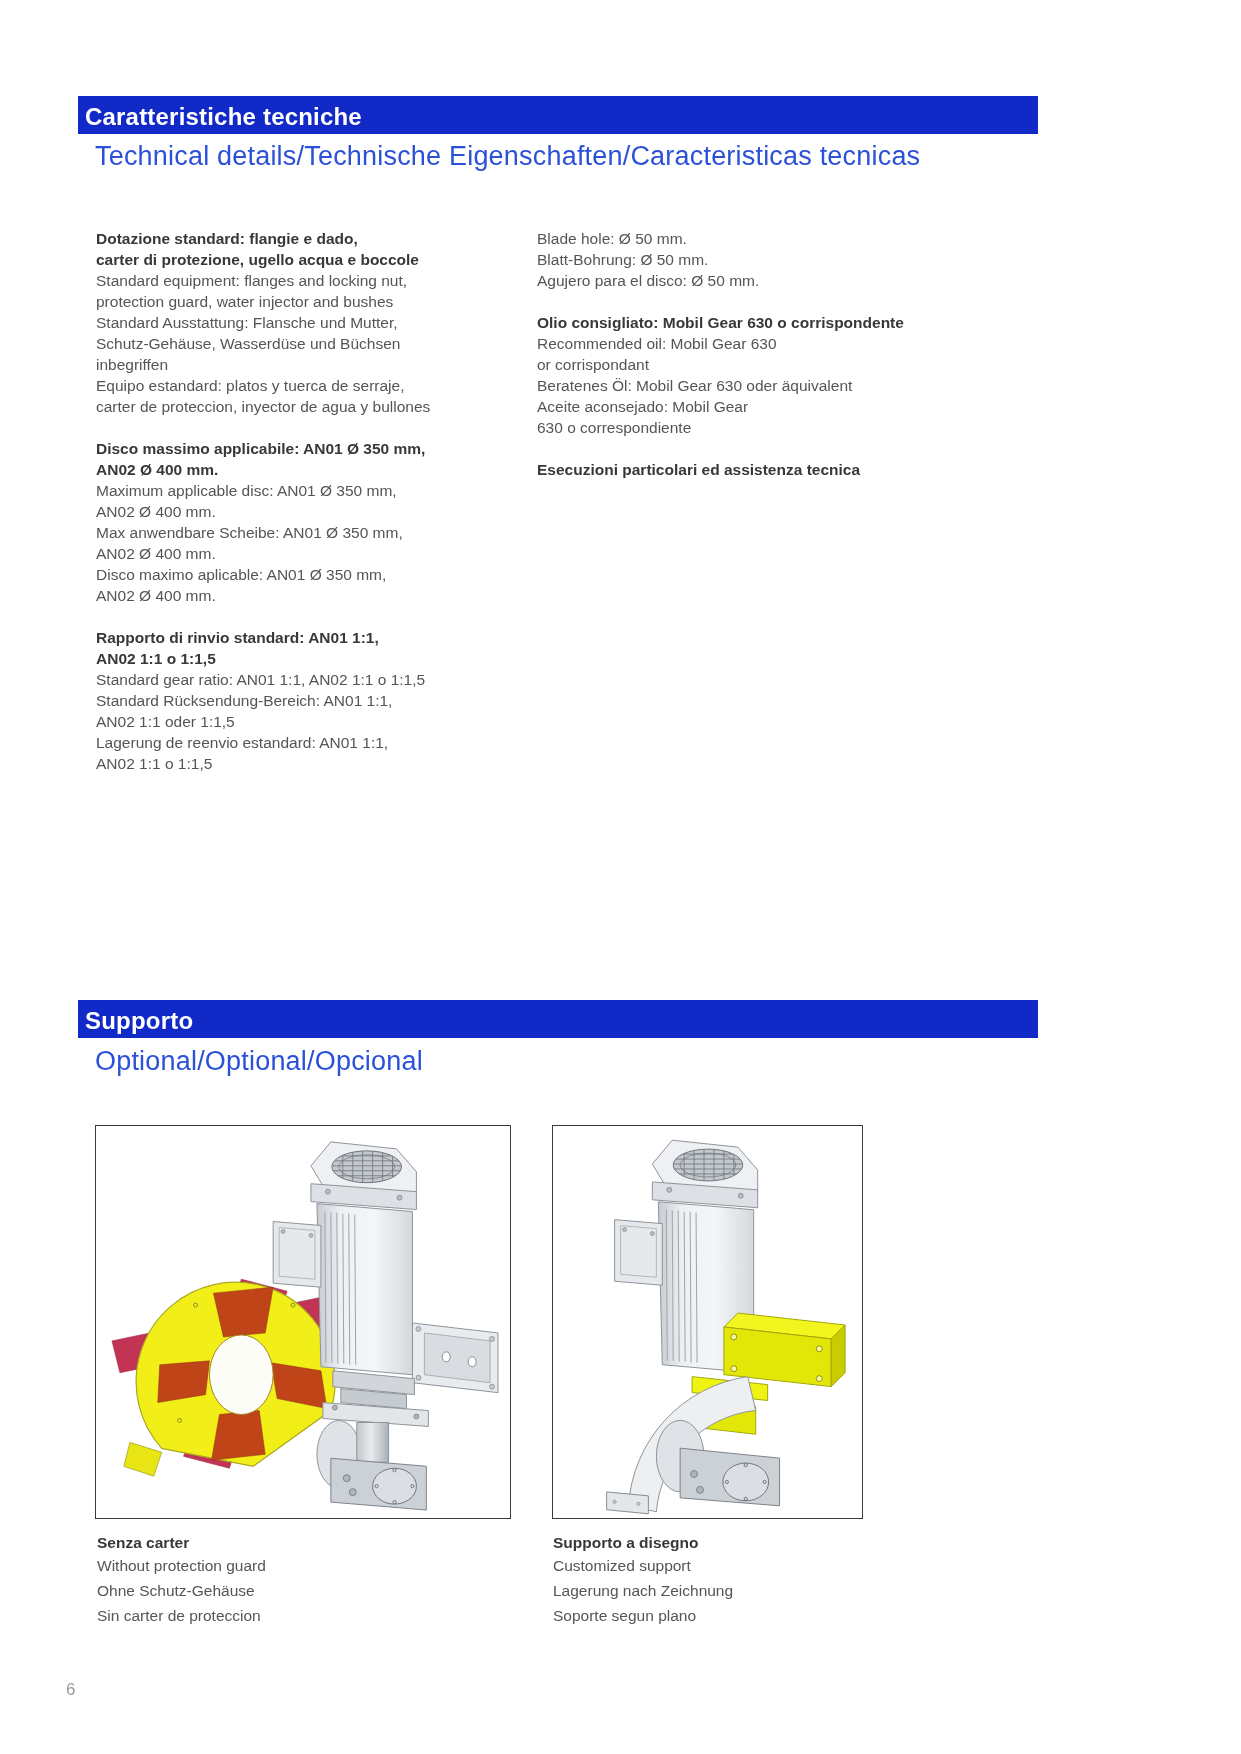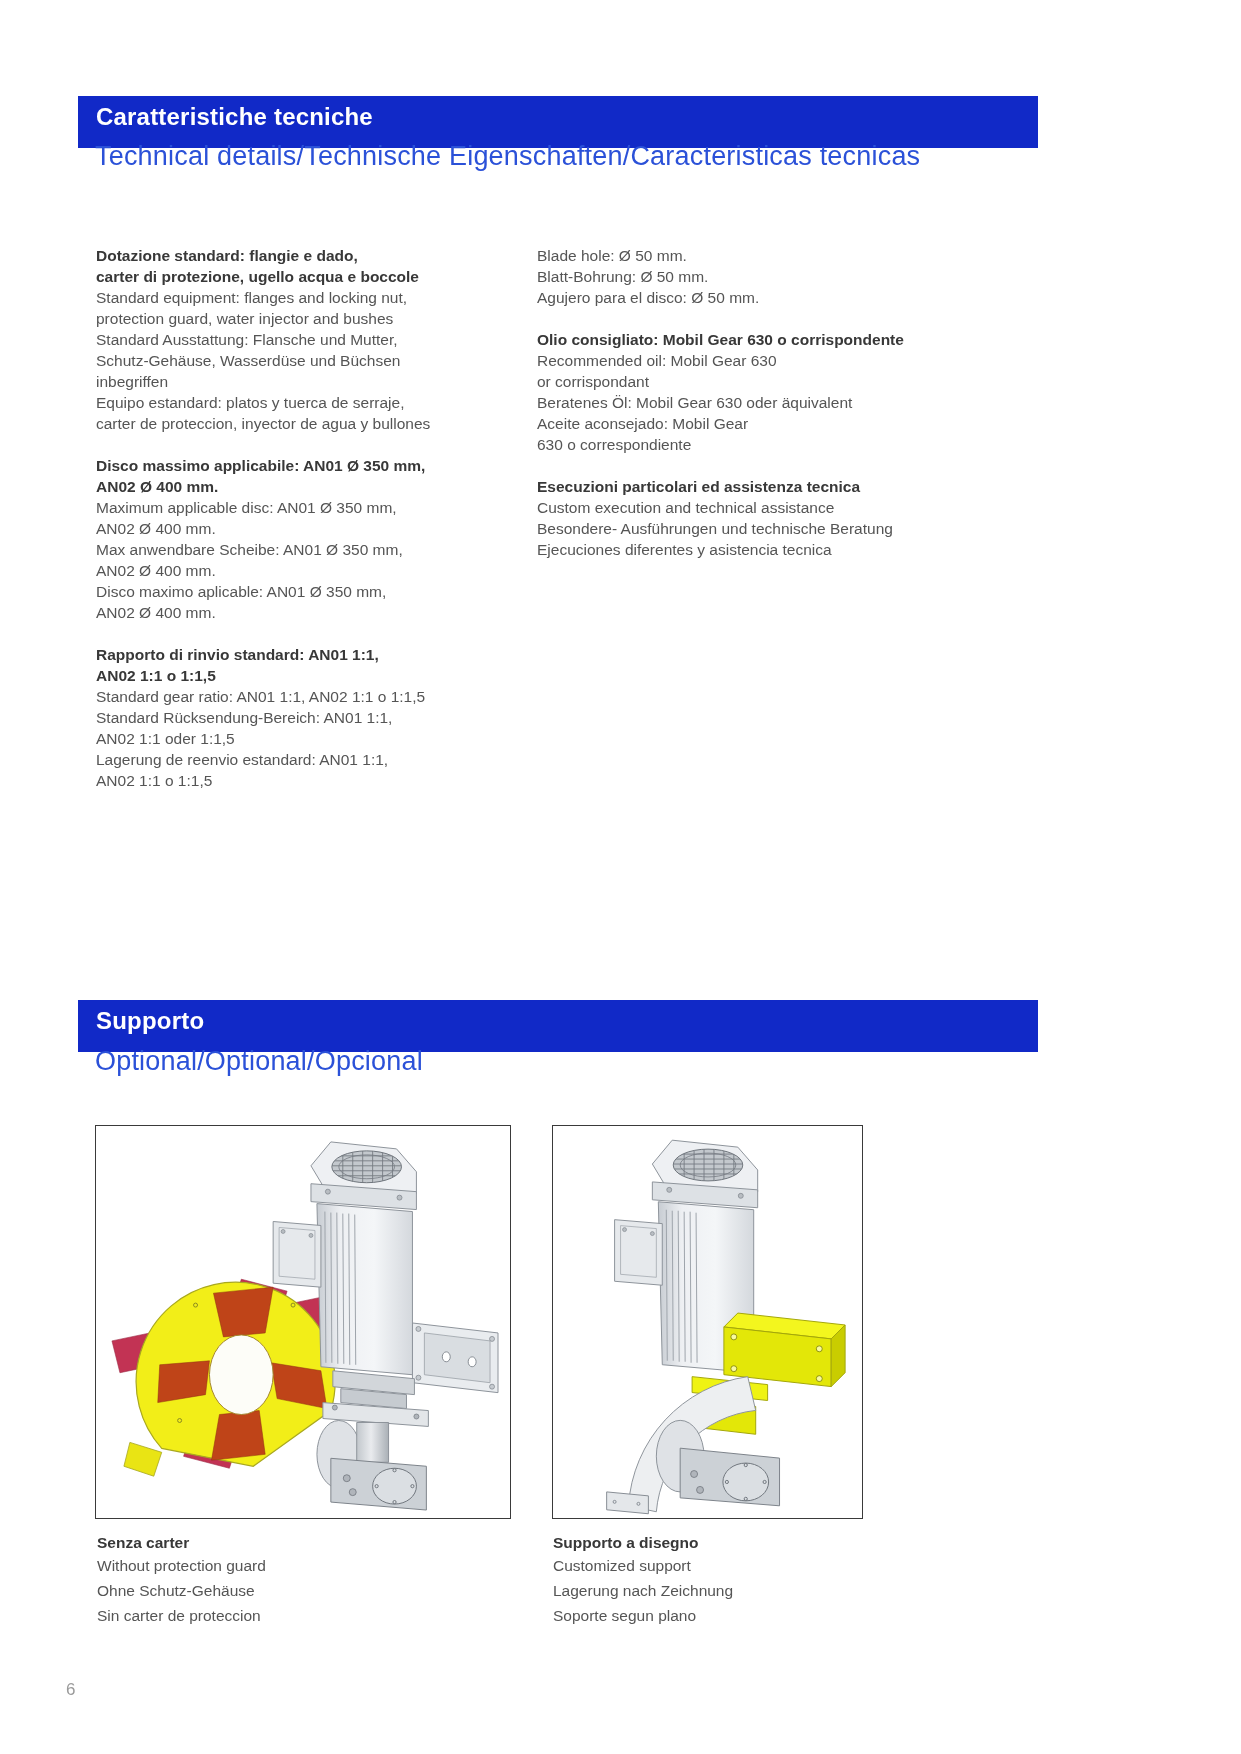--- a/index.html
+++ b/index.html
@@ -8,30 +8,30 @@
     --heading-text:#383838;
     --body-text:#555555;
     --page-number:#9a9a9a;
     --frame-border:#3a3a3a;
     --line:#8d939a;
   }
   *{margin:0;padding:0;box-sizing:border-box;}
   body{background:#ffffff;font-family:"Liberation Sans", sans-serif;}
   .page{position:relative;width:1241px;height:1754px;background:#ffffff;overflow:hidden;}
 
-  .section-bar{position:absolute;left:78px;width:960px;height:52px;background:var(--bar-blue);
-    color:#ffffff;font-size:24px;font-weight:700;line-height:42px;padding-left:18px;letter-spacing:.2px;}
+  .section-bar{position:absolute;left:78px;width:960px;height:38px;background:var(--bar-blue);
+    color:#ffffff;font-size:24px;font-weight:700;line-height:42px;padding-left:7px;letter-spacing:.2px;}
   .bar-tech{top:96px;}
   .bar-optional{top:1000px;}
 
   .section-subtitle{position:absolute;left:95px;font-size:27px;font-weight:500;color:var(--subtitle-blue);letter-spacing:.2px;text-align:right;}
   .subtitle-tech{top:141px;}
   .subtitle-optional{top:1046px;}
 
-  .text-col{position:absolute;top:228px;margin-top:17px;}
+  .text-col{position:absolute;top:228px;}
   .col-left{left:96px;width:440px;}
   .col-right{left:537px;width:460px;}
 
   .spec-block{margin-bottom:21px;}
   .spec-heading{font-size:15.5px;line-height:21px;font-weight:700;color:var(--heading-text);white-space:pre-line;}
   .spec-body{font-size:15.5px;line-height:21px;font-weight:400;color:var(--body-text);white-space:pre-line;}
 
   .figure-box{position:absolute;top:1125px;border:1.5px solid var(--frame-border);background:#ffffff;}
   .figure-box-1{left:95px;width:416px;height:394px;}
   .figure-box-2{left:552px;width:311px;height:394px;}
@@ -97,23 +97,20 @@
     <div class="spec-block">
       <div class="spec-heading">Olio consigliato: Mobil Gear 630 o corrispondente</div>
       <div class="spec-body">Recommended oil: Mobil Gear 630
 or corrispondant
 Beratenes Öl: Mobil Gear 630 oder äquivalent
 Aceite aconsejado: Mobil Gear
 630 o correspondiente</div>
     </div>
     <div class="spec-block">
       <div class="spec-heading">Esecuzioni particolari ed assistenza tecnica</div>
-      <div class="spec-body">Custom execution and technical assistance
-Besondere- Ausführungen und technische Beratung
-Ejecuciones diferentes y asistencia tecnica</div>
     </div>
   </div>
 
   <div class="section-bar bar-optional">
     <span>Supporto</span>
   </div>
   <div class="section-subtitle subtitle-optional">Optional/Optional/Opcional</div>
 
   <div class="figure-box figure-box-1">
     <svg viewBox="0 0 416 394">

